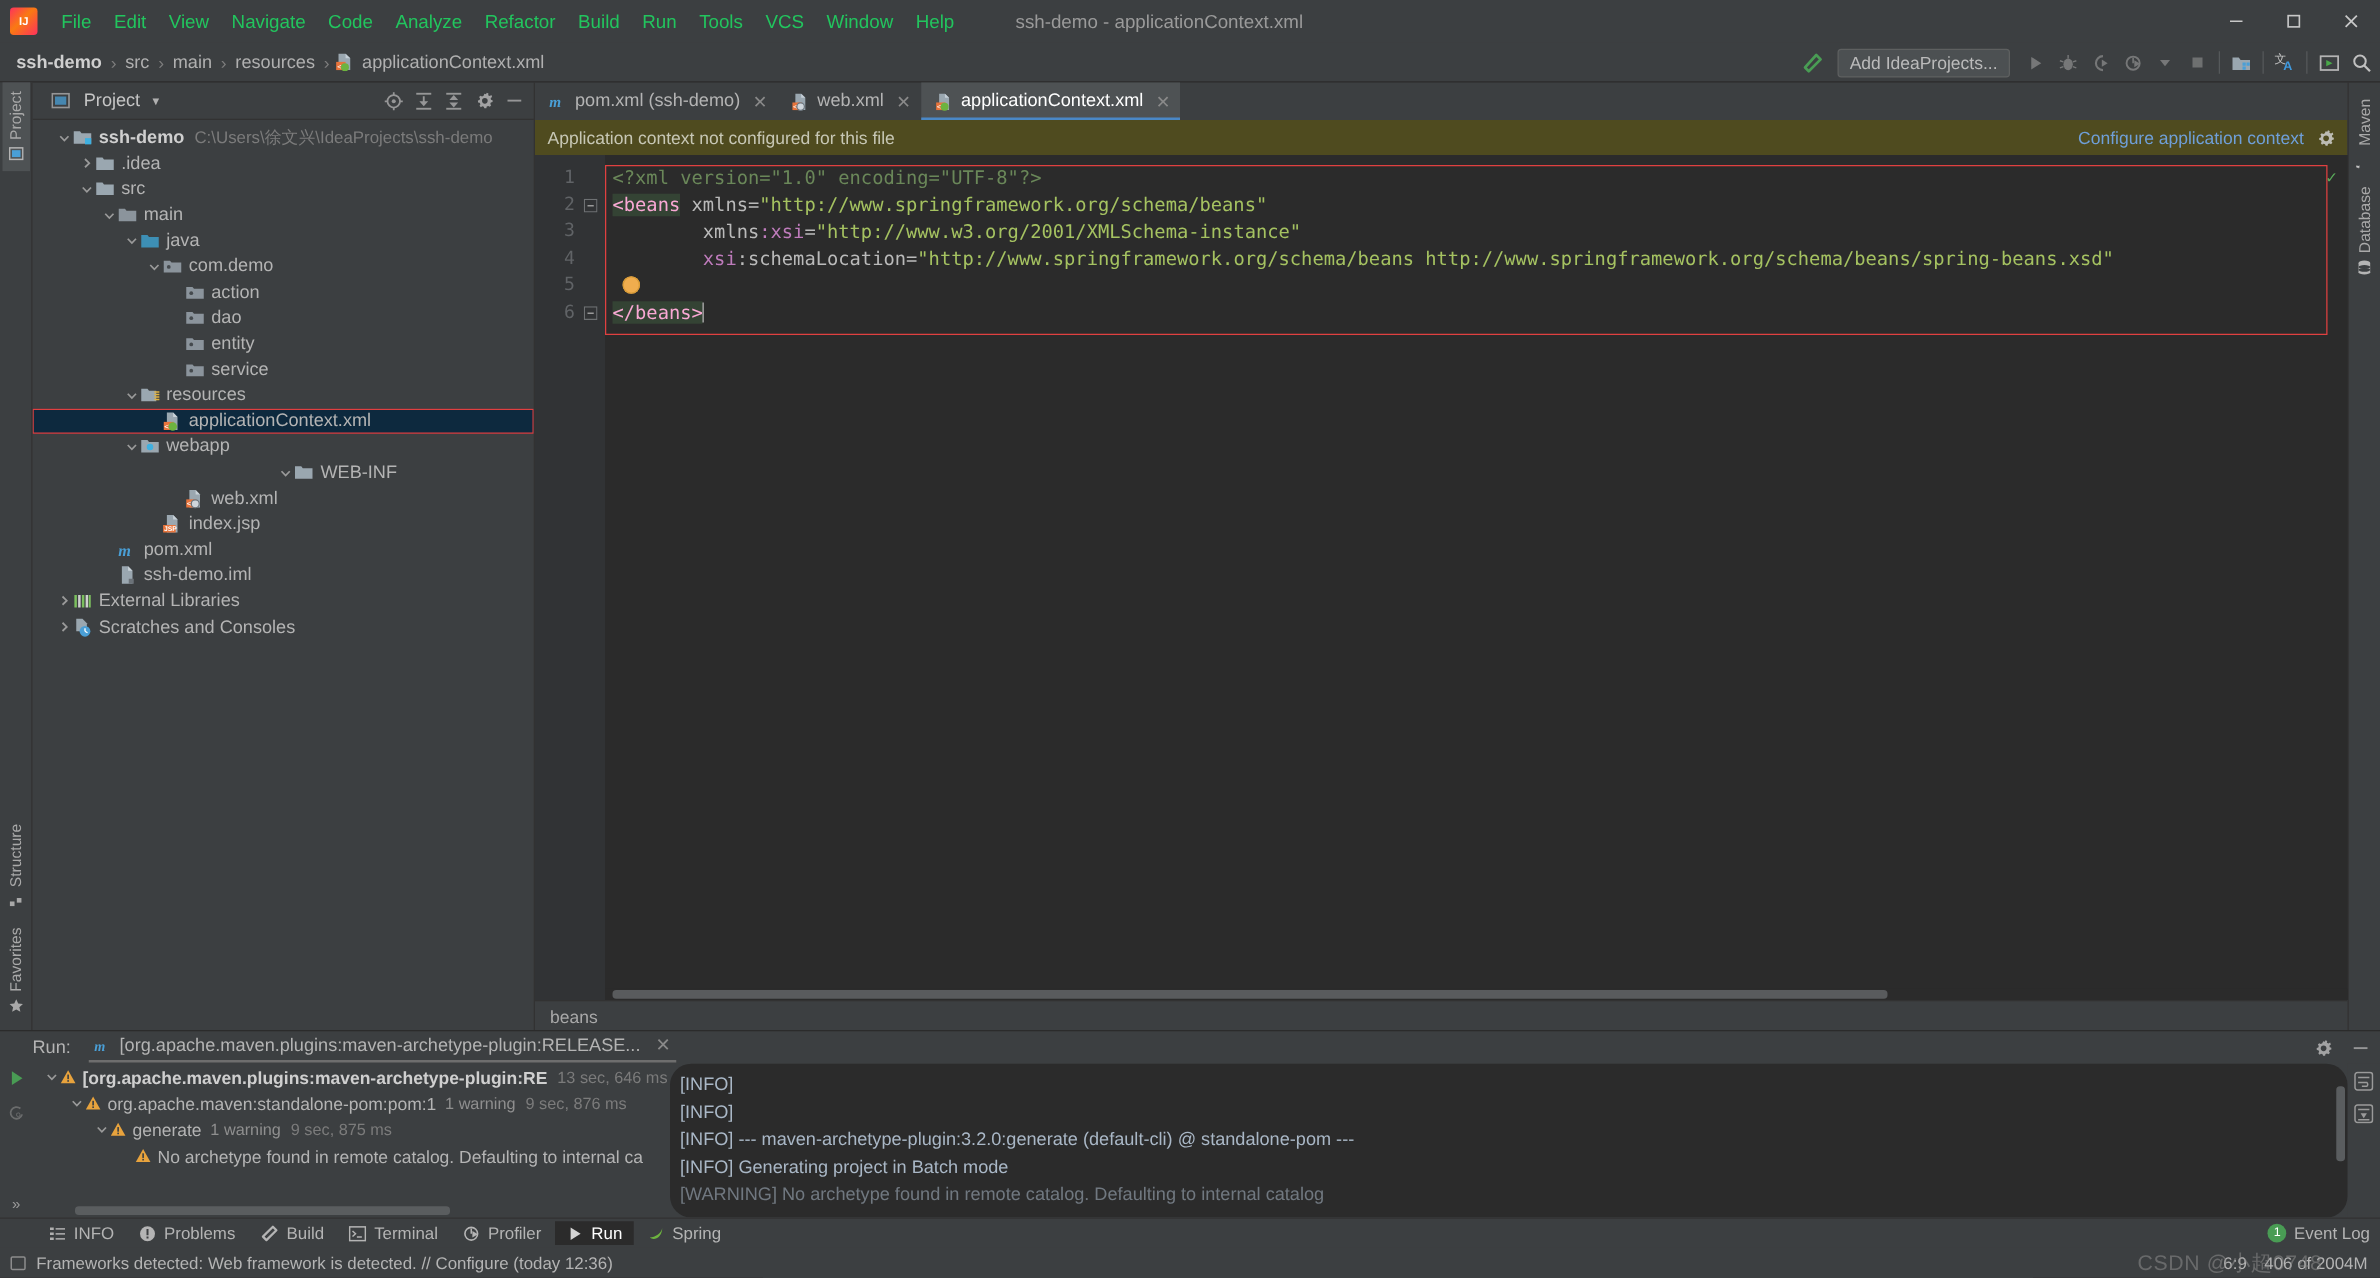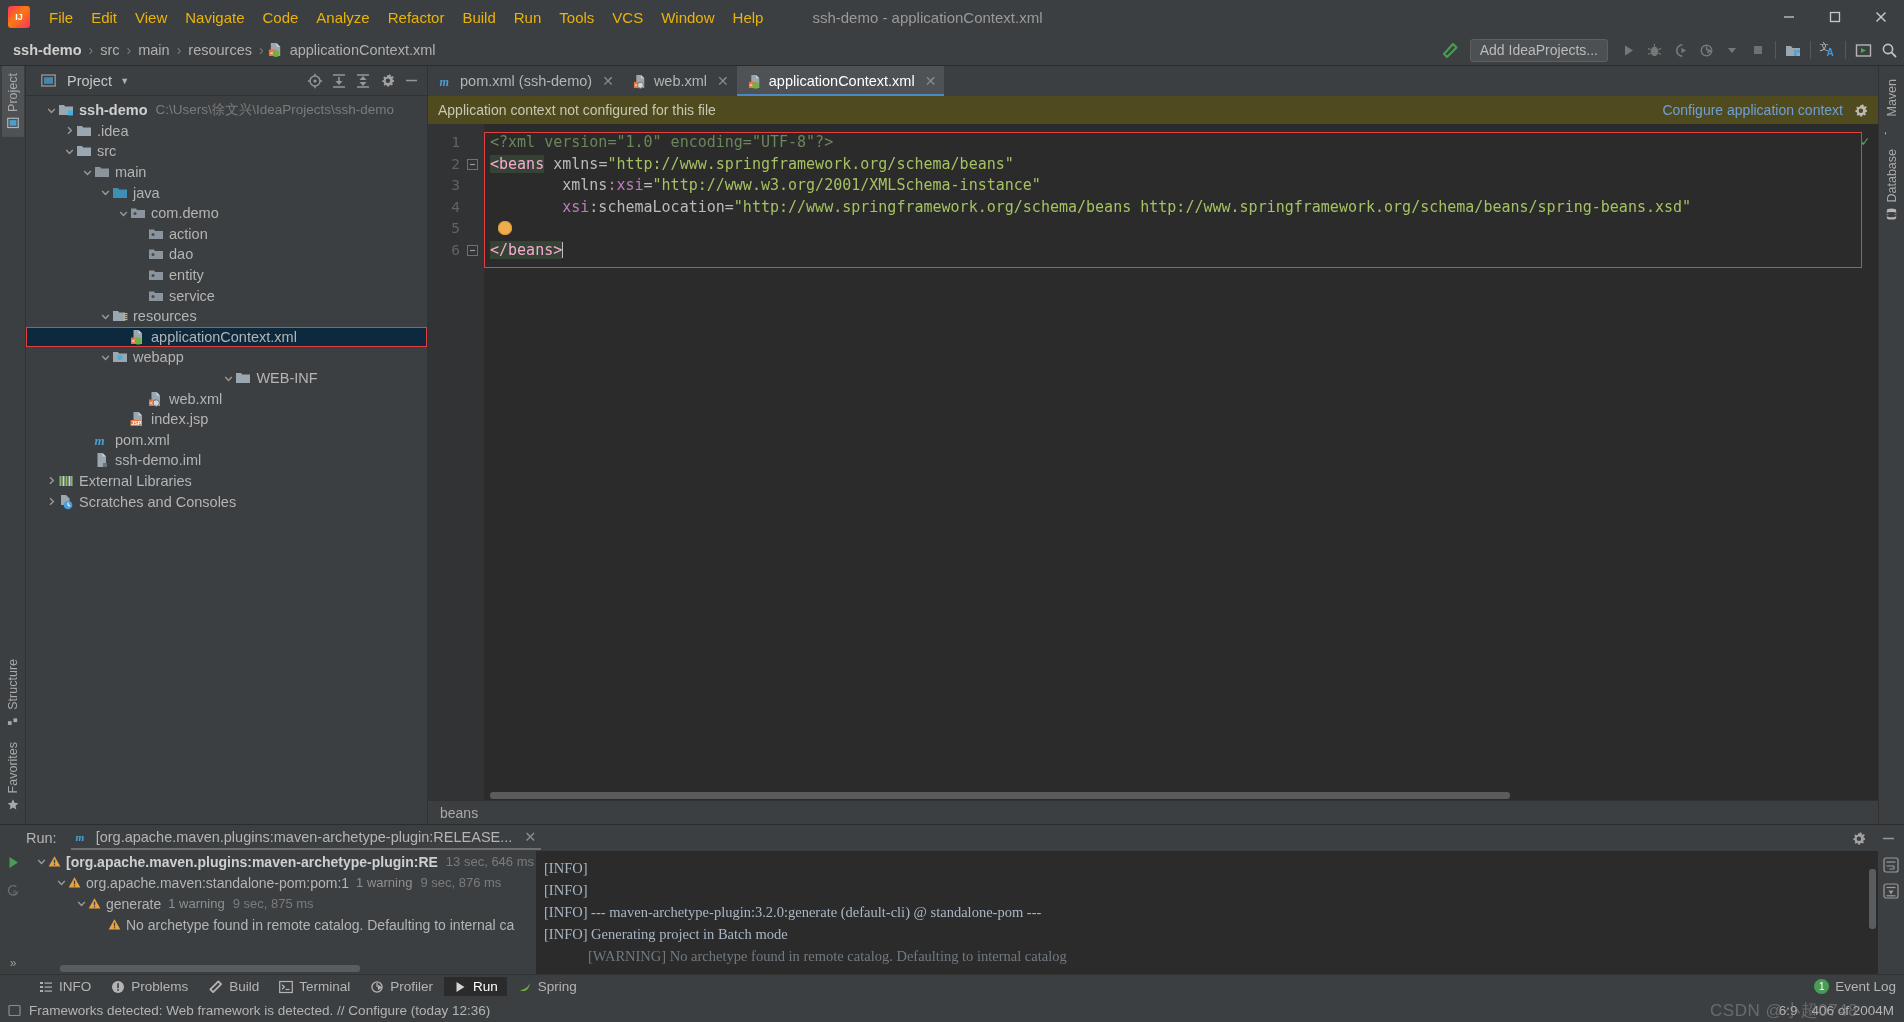--- a/index.html
+++ b/index.html
@@ -22,21 +22,21 @@
     border-radius: 3px; position: relative;
     background: linear-gradient(135deg,#fe315d 0%, #f97a12 45%, #fe315d 100%);
     display:flex; align-items:center; justify-content:center;
     flex: 0 0 22px;
   }
   .ij-logo::after {
     content: "IJ"; font-size: 9px; font-weight: bold; color: #fff;
     font-family: "Liberation Sans", sans-serif;
   }
   .menuitem {
-    font-size: 15px; color: #eab308; padding: 3px 9px; cursor: default;
+    font-size: 15px; color: #22c55e; padding: 3px 9px; cursor: default;
     white-space: nowrap;
   }
   .win-title {
     font-size: 15px; color: #9a9a9a; margin-left: 40px; white-space: nowrap;
   }
   .wincontrols { position:absolute; right:0; top:0; height:34px; display:flex; align-items:center; }
   .wbtn { width: 46px; height: 34px; display:flex; align-items:center; justify-content:center; color:#c8c8c8; font-size: 15px;}
   .wbtn svg { display:block; }
 
   
@@ -185,25 +185,26 @@
   .runrail { width: 26px; flex: 0 0 26px; display:flex; flex-direction:column; align-items:center; padding-top:4px; gap:14px;}
   .runtree { width: 510px; flex: 0 0 510px; position: relative; overflow:hidden; }
   .rrow { height: 21px; display:flex; align-items:center; font-size:14px; color:#b4b4b4; white-space:nowrap;}
   .rrow .warn { color:#e8a33d; margin-right:5px; font-size:13px;}
   .rrow .dur { color:#7b7b7b; font-size:13px; margin-left:8px;}
   .rrow .wcount { color:#8f8f8f; font-size:13px; margin-left:7px;}
   .rrow .bold { font-weight:bold; color:#cfcfcf;}
   .rtreescroll { position:absolute; left:34px; bottom:2px; height:7px; width:300px; background:#5a5d5f; border-radius:3px;}
   .console {
     flex: 1 1 auto; background: #2b2b2b; min-width:0; position:relative; overflow:hidden;
-    font-family: Liberation Serif, serif; font-size: 14.5px; color: #a9b7c6;
+    font-family: Liberation Sans, sans-serif; font-size: 14.5px; color: #a9b7c6;
     padding: 6px 0 0 8px;
+    border-radius: 17px;
   }
   .console .ln { height: 22px; line-height:22px; white-space: pre; }
-  .console .fade { opacity:.55;margin-left:44px; }
+  .console .fade { opacity:.55; }
   .consoleRail { width: 26px; flex:0 0 26px; display:flex; flex-direction:column; align-items:center; padding-top:6px; gap:10px; background:#3c3f41;}
   .conscrollv { position:absolute; right:2px; top:18px; width:7px; height:60px; background:#5a5d5f; border-radius:3px;}
 
   
   .toolbarBottom {
     height: 24px; flex: 0 0 24px; background: #3c3f41; display: flex; align-items: center;
     border-top: 1px solid #323232; padding-left: 30px; gap: 2px; position: relative;
   }
   .btab { display:flex; align-items:center; gap:6px; font-size:13.5px; color:#b4b4b4; padding: 2px 9px; white-space:nowrap;}
   .btab.active { background:#2b2b2b; color:#ffffff; }

